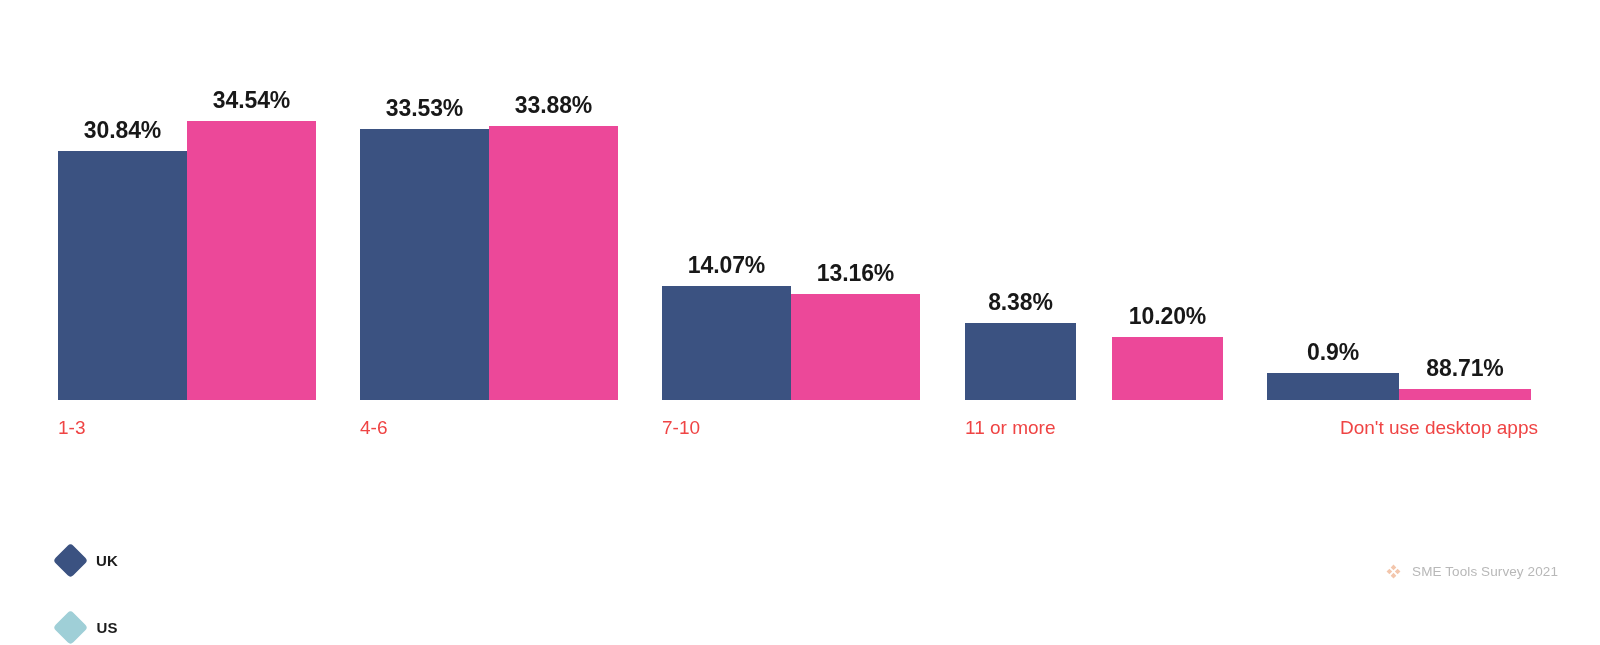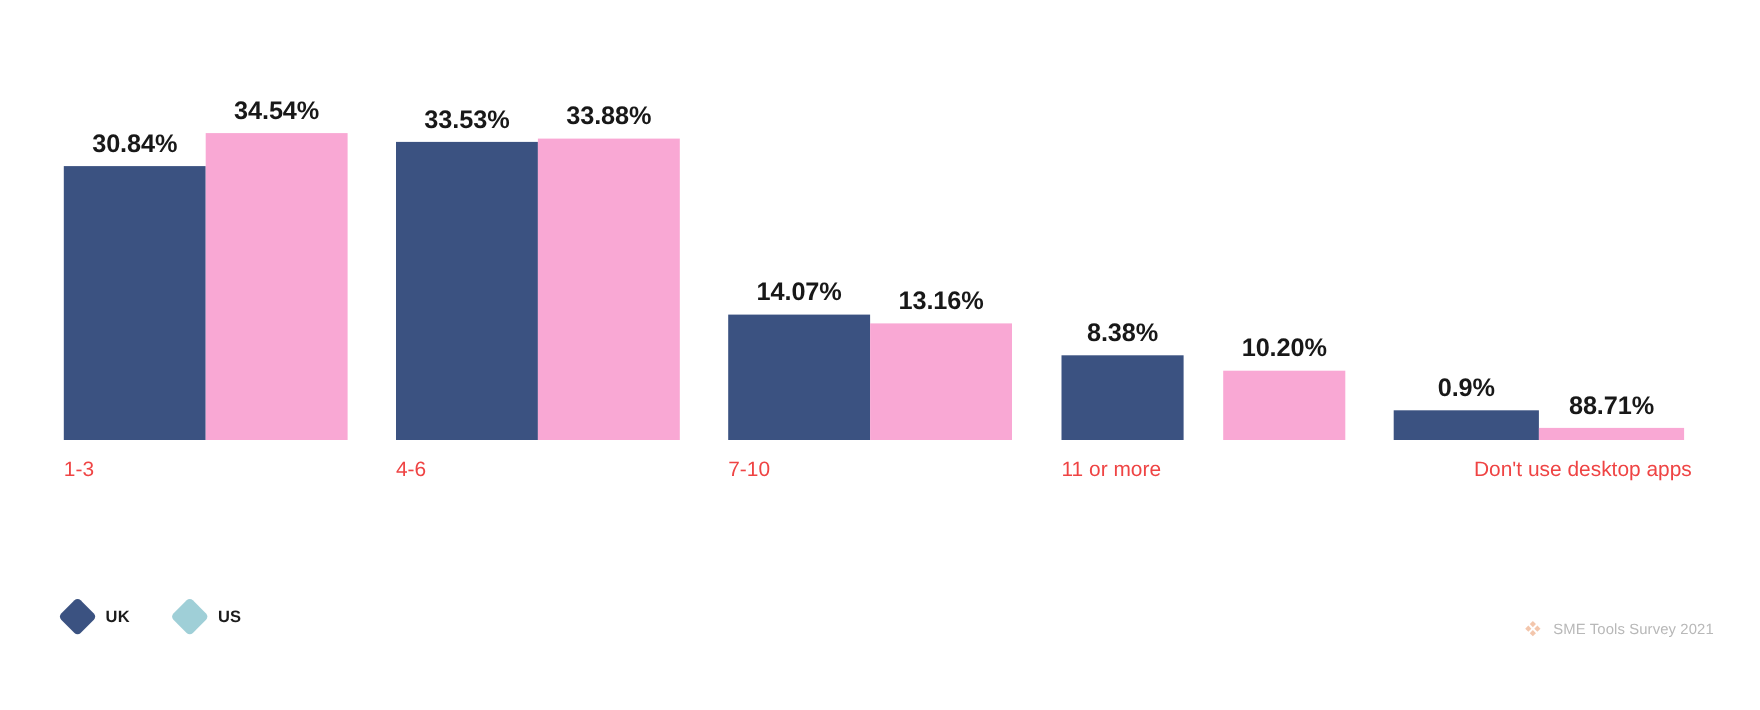--- a/index.html
+++ b/index.html
@@ -47,21 +47,21 @@
     display: flex;
     align-items: flex-end;
   }
 
   .bar {
     flex: 1 1 50%;
     position: relative;
   }
 
   .bar-uk { background: #3B5281; }
-  .bar-us { background: #f9a8d4; }
+  .bar-us { background: #ec4899; }
 
   .bar-value {
     position: absolute;
     left: 50%;
     transform: translateX(-50%);
     bottom: 100%;
     margin-bottom: 9px;
     white-space: nowrap;
     font-size: 23px;
     font-weight: 700;
@@ -88,20 +88,21 @@
   }
 
   
   .legend {
     position: absolute;
     left: 58px;
     top: 548px;
     display: flex;
     align-items: center;
     gap: 42px;
+    flex-direction: column;
   }
   .legend-item {
     display: flex;
     align-items: center;
     gap: 13px;
   }
   .legend-swatch {
     width: 25px;
     height: 25px;
     transform: rotate(45deg);

